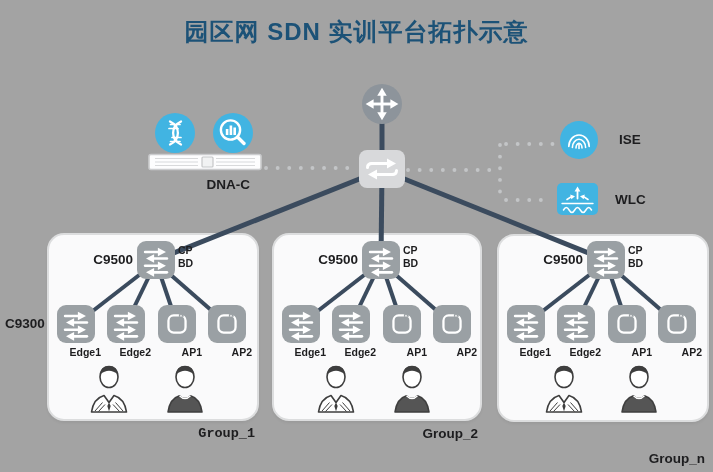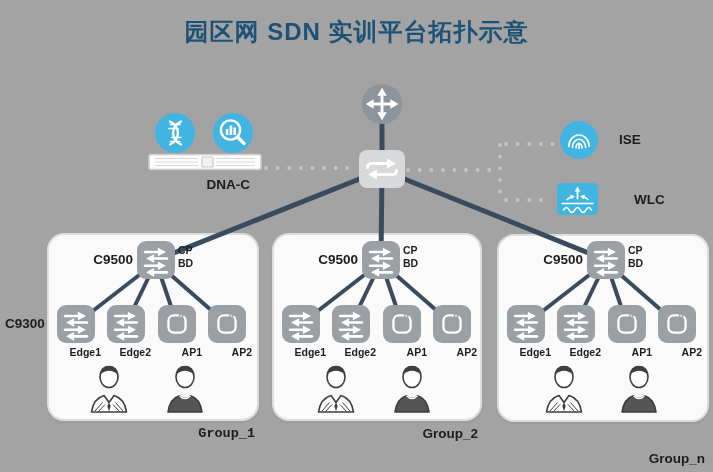--- a/index.html
+++ b/index.html
@@ -216,21 +216,21 @@
     <svg width="38" height="38">
         <use href="#fp"></use>
       </svg>
   </div>
   <div class="lbl lbl-13" style="left:619px;top:132px;">ISE</div>
   <div class="node sq-blue" style="left:557px;top:183px;">
     <svg width="41" height="32">
         <use href="#wlc"></use>
       </svg>
   </div>
-  <div class="lbl lbl-13" style="left:634px;top:192px;">WLC</div>
+  <div class="lbl lbl-13" style="left:615px;top:192px;">WLC</div>
 
   <div class="lbl lbl-13" style="left:5px;top:316px;">C9300</div>
 
   <div>
     <div class="lbl lbl-13 t-center" style="left:59px;top:252px;width:74px;">C9500</div>
     <div class="node tile-gray grp-inner" style="left:137px;top:241px;">
       <svg width="38" height="38">
           <use href="#sw4"></use>
         </svg>
     </div>

